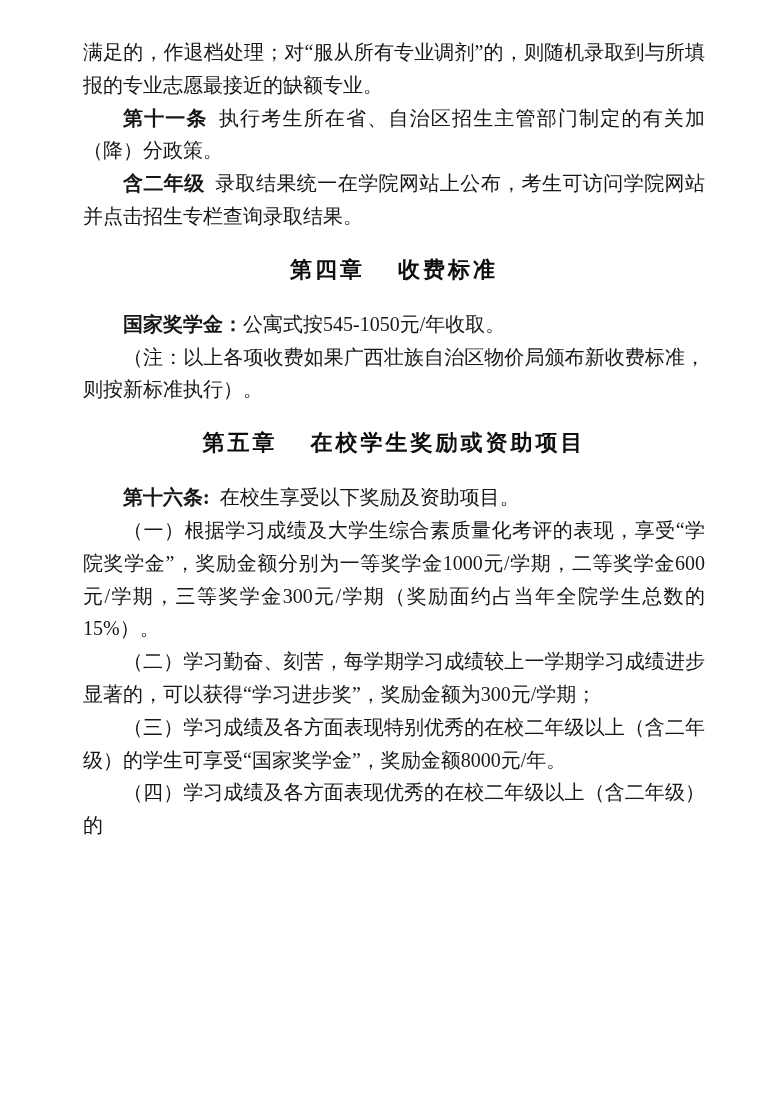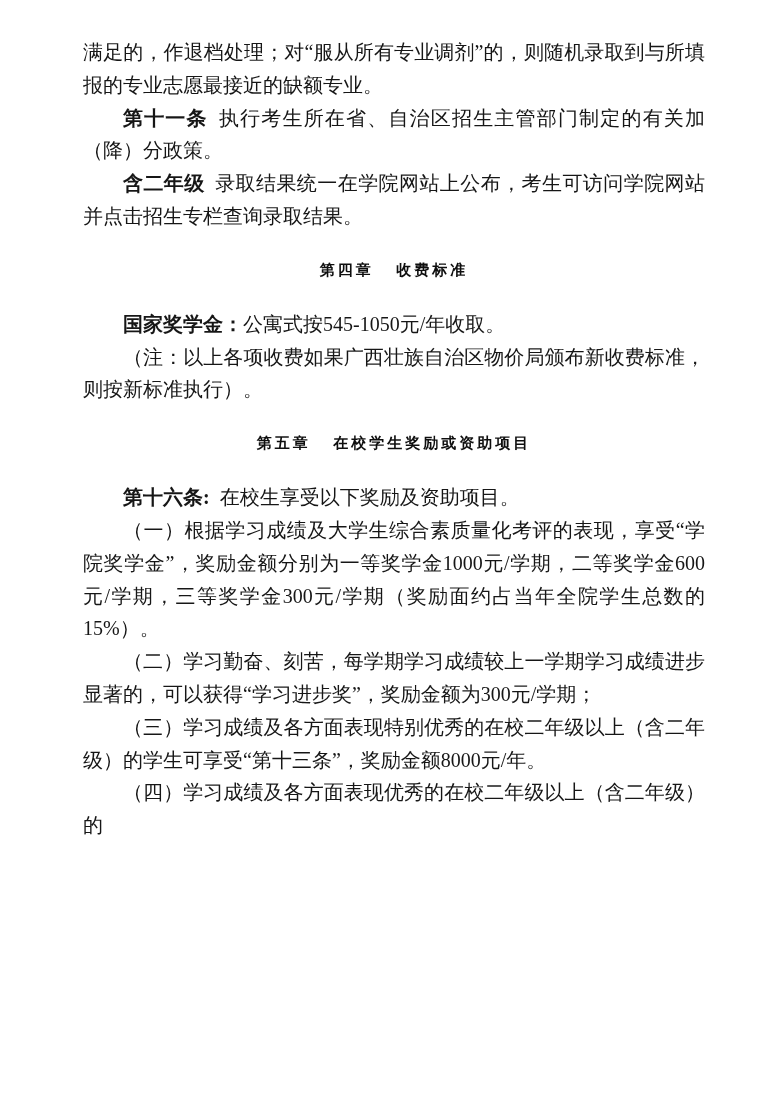--- a/index.html
+++ b/index.html
@@ -34,21 +34,21 @@
   }
   .para.bold-note {
     font-weight: normal;
   }
   .chapter {
     margin: 20px 0 22px 0;
     text-align: center;
     text-indent: 0;
     font-family: "Liberation Sans", "DejaVu Sans", sans-serif;
     font-weight: 700;
-    font-size: 15px;
+    font-size: 22px;
     line-height: 33px;
     letter-spacing: 3px;
     color: #0e0e0e;
   }
   .chapter .ct {
     margin-left: 1.5em;
   }
 </style>
 </head>
 <body>
@@ -92,20 +92,20 @@
 
   <p class="para">
     <span>（一）根据学习成绩及大学生综合素质量化考评的表现，享受“学院奖学金”，奖励金额分别为一等奖学金1000元/学期，二等奖学金600元/学期，三等奖学金300元/学期（奖励面约占当年全院学生总数的15%）。</span>
   </p>
 
   <p class="para">
     <span>（二）学习勤奋、刻苦，每学期学习成绩较上一学期学习成绩进步显著的，可以获得“学习进步奖”，奖励金额为300元/学期；</span>
   </p>
 
   <p class="para">
-    <span>（三）学习成绩及各方面表现特别优秀的在校二年级以上（含二年级）的学生可享受“第十三条”，奖励金额8000元/年。</span>
+    <span>（三）学习成绩及各方面表现特别优秀的在校二年级以上（含二年级）的学生可享受“国家奖学金”，奖励金额8000元/年。</span>
   </p>
 
   <p class="para">
     <span>（四）学习成绩及各方面表现优秀的在校二年级以上（含二年级）的</span>
   </p>
 
 </div>
 
 </body></html>

